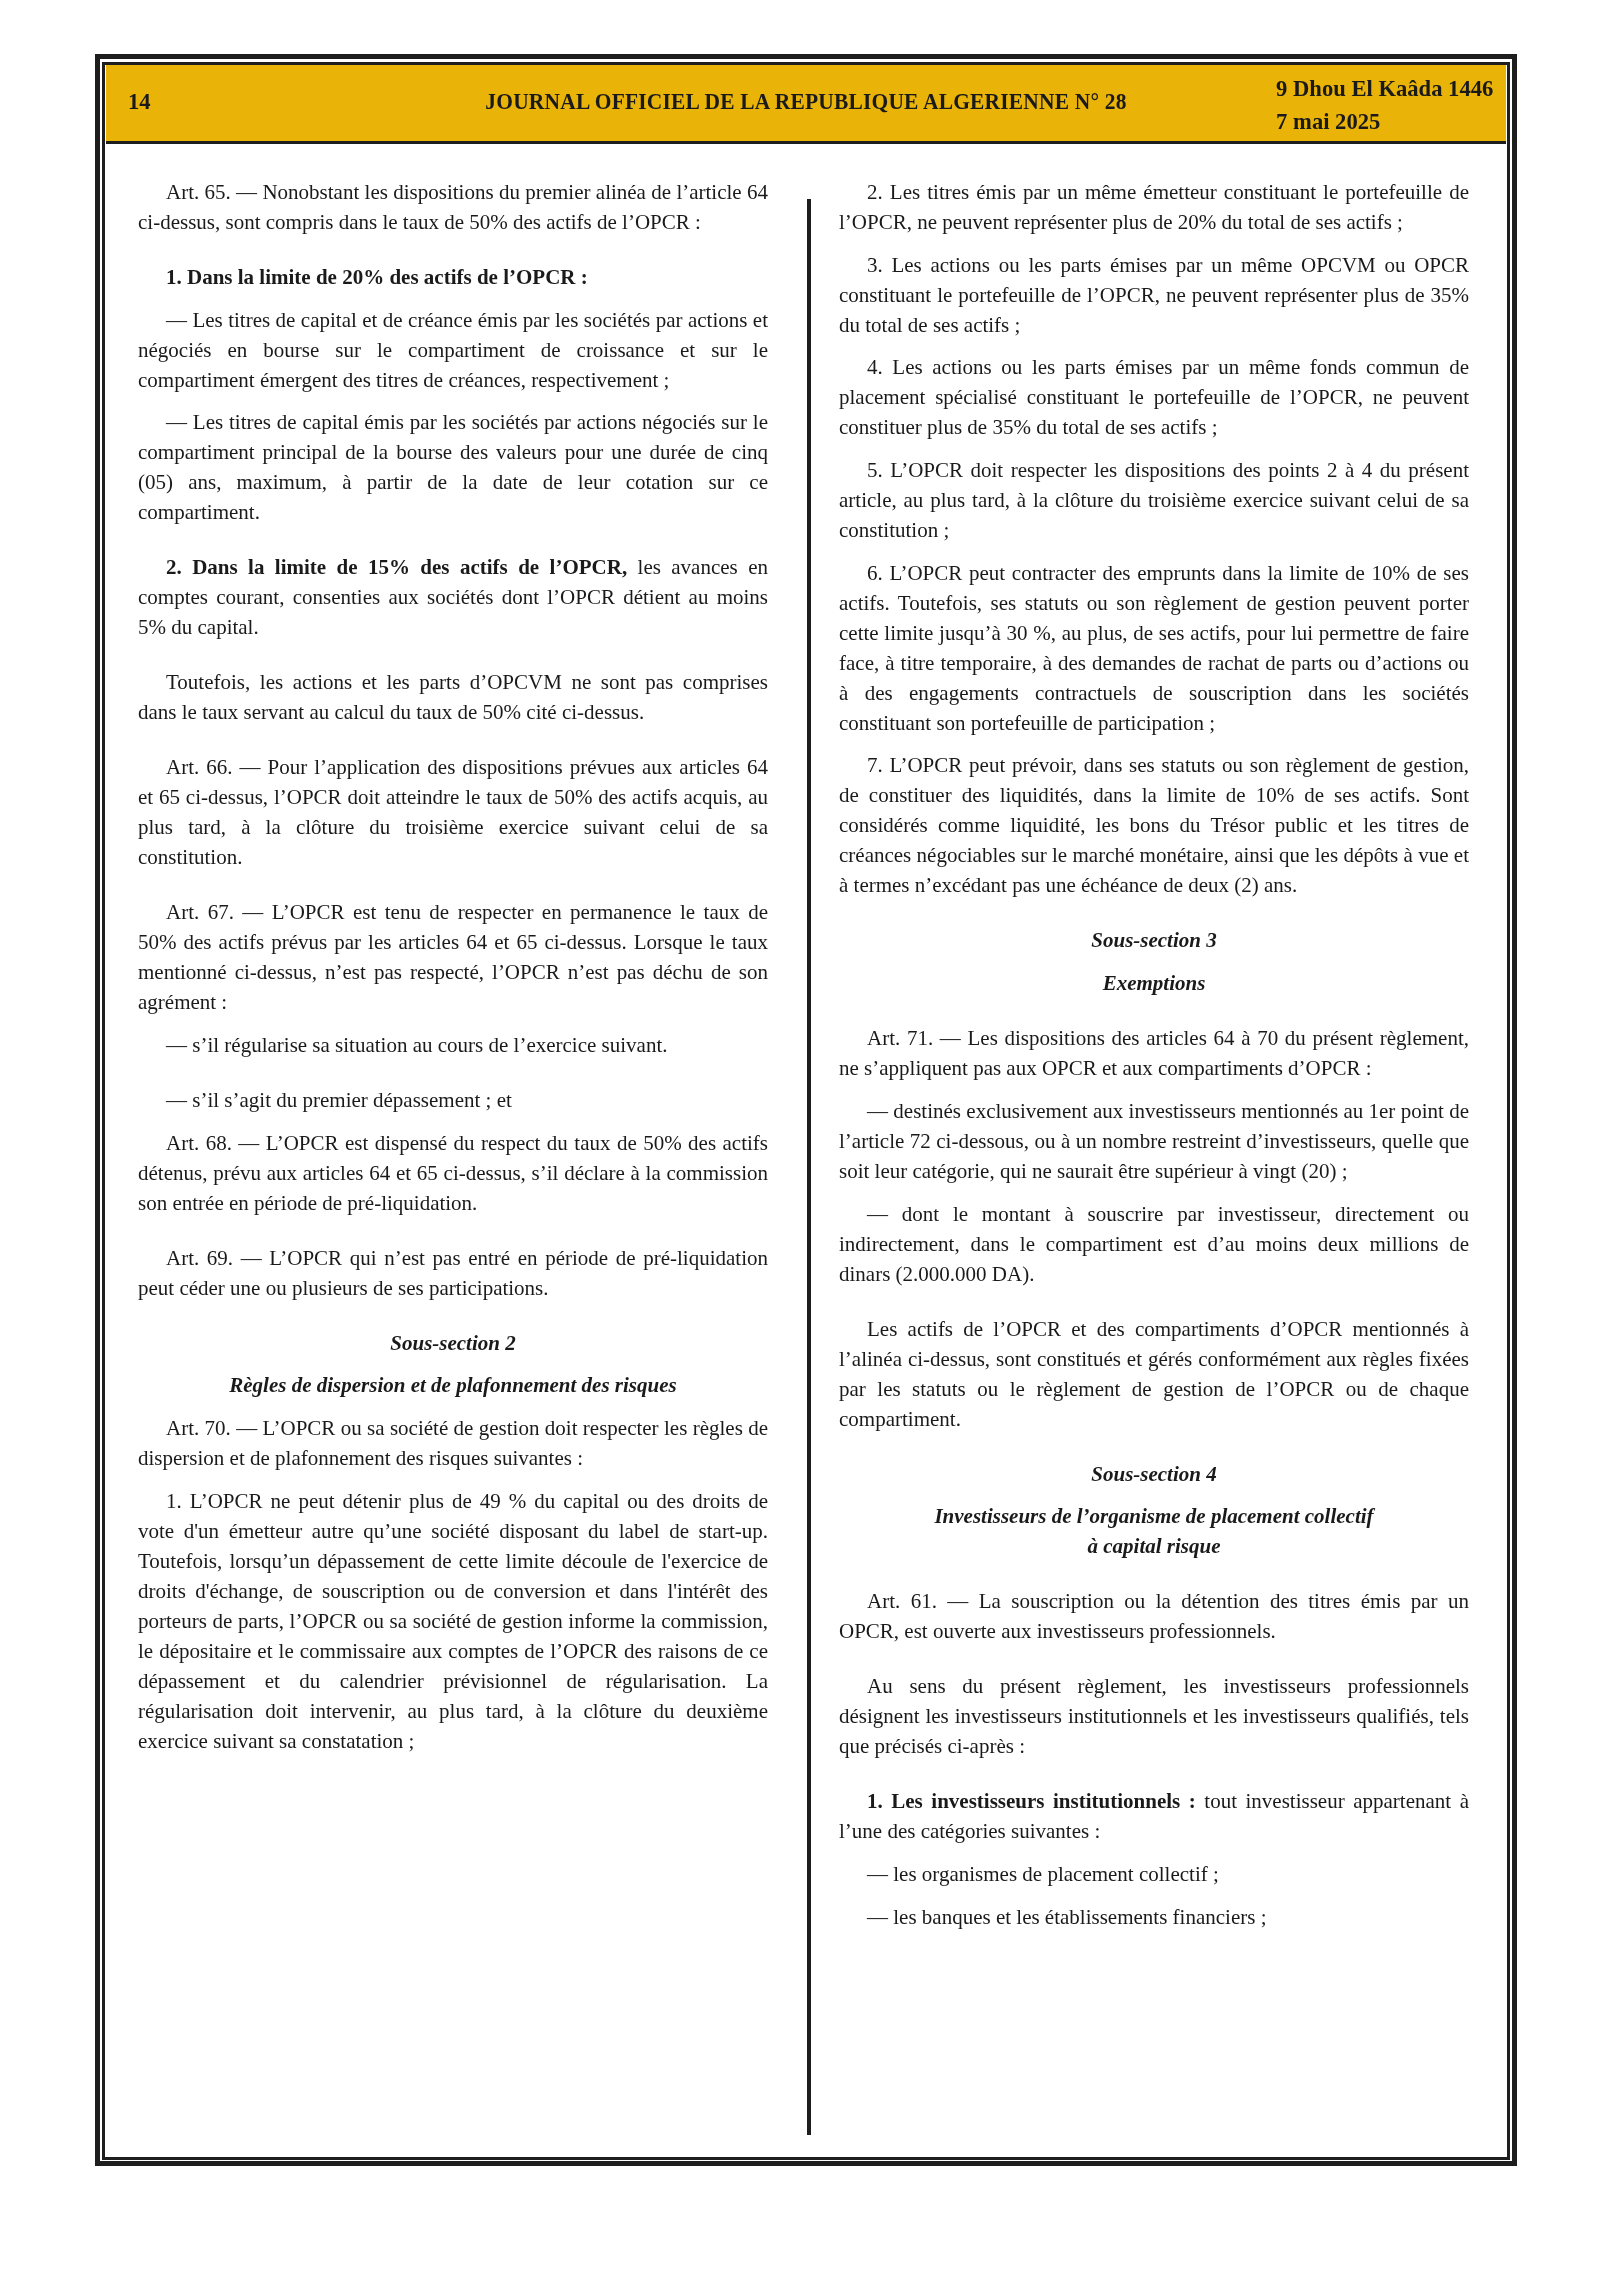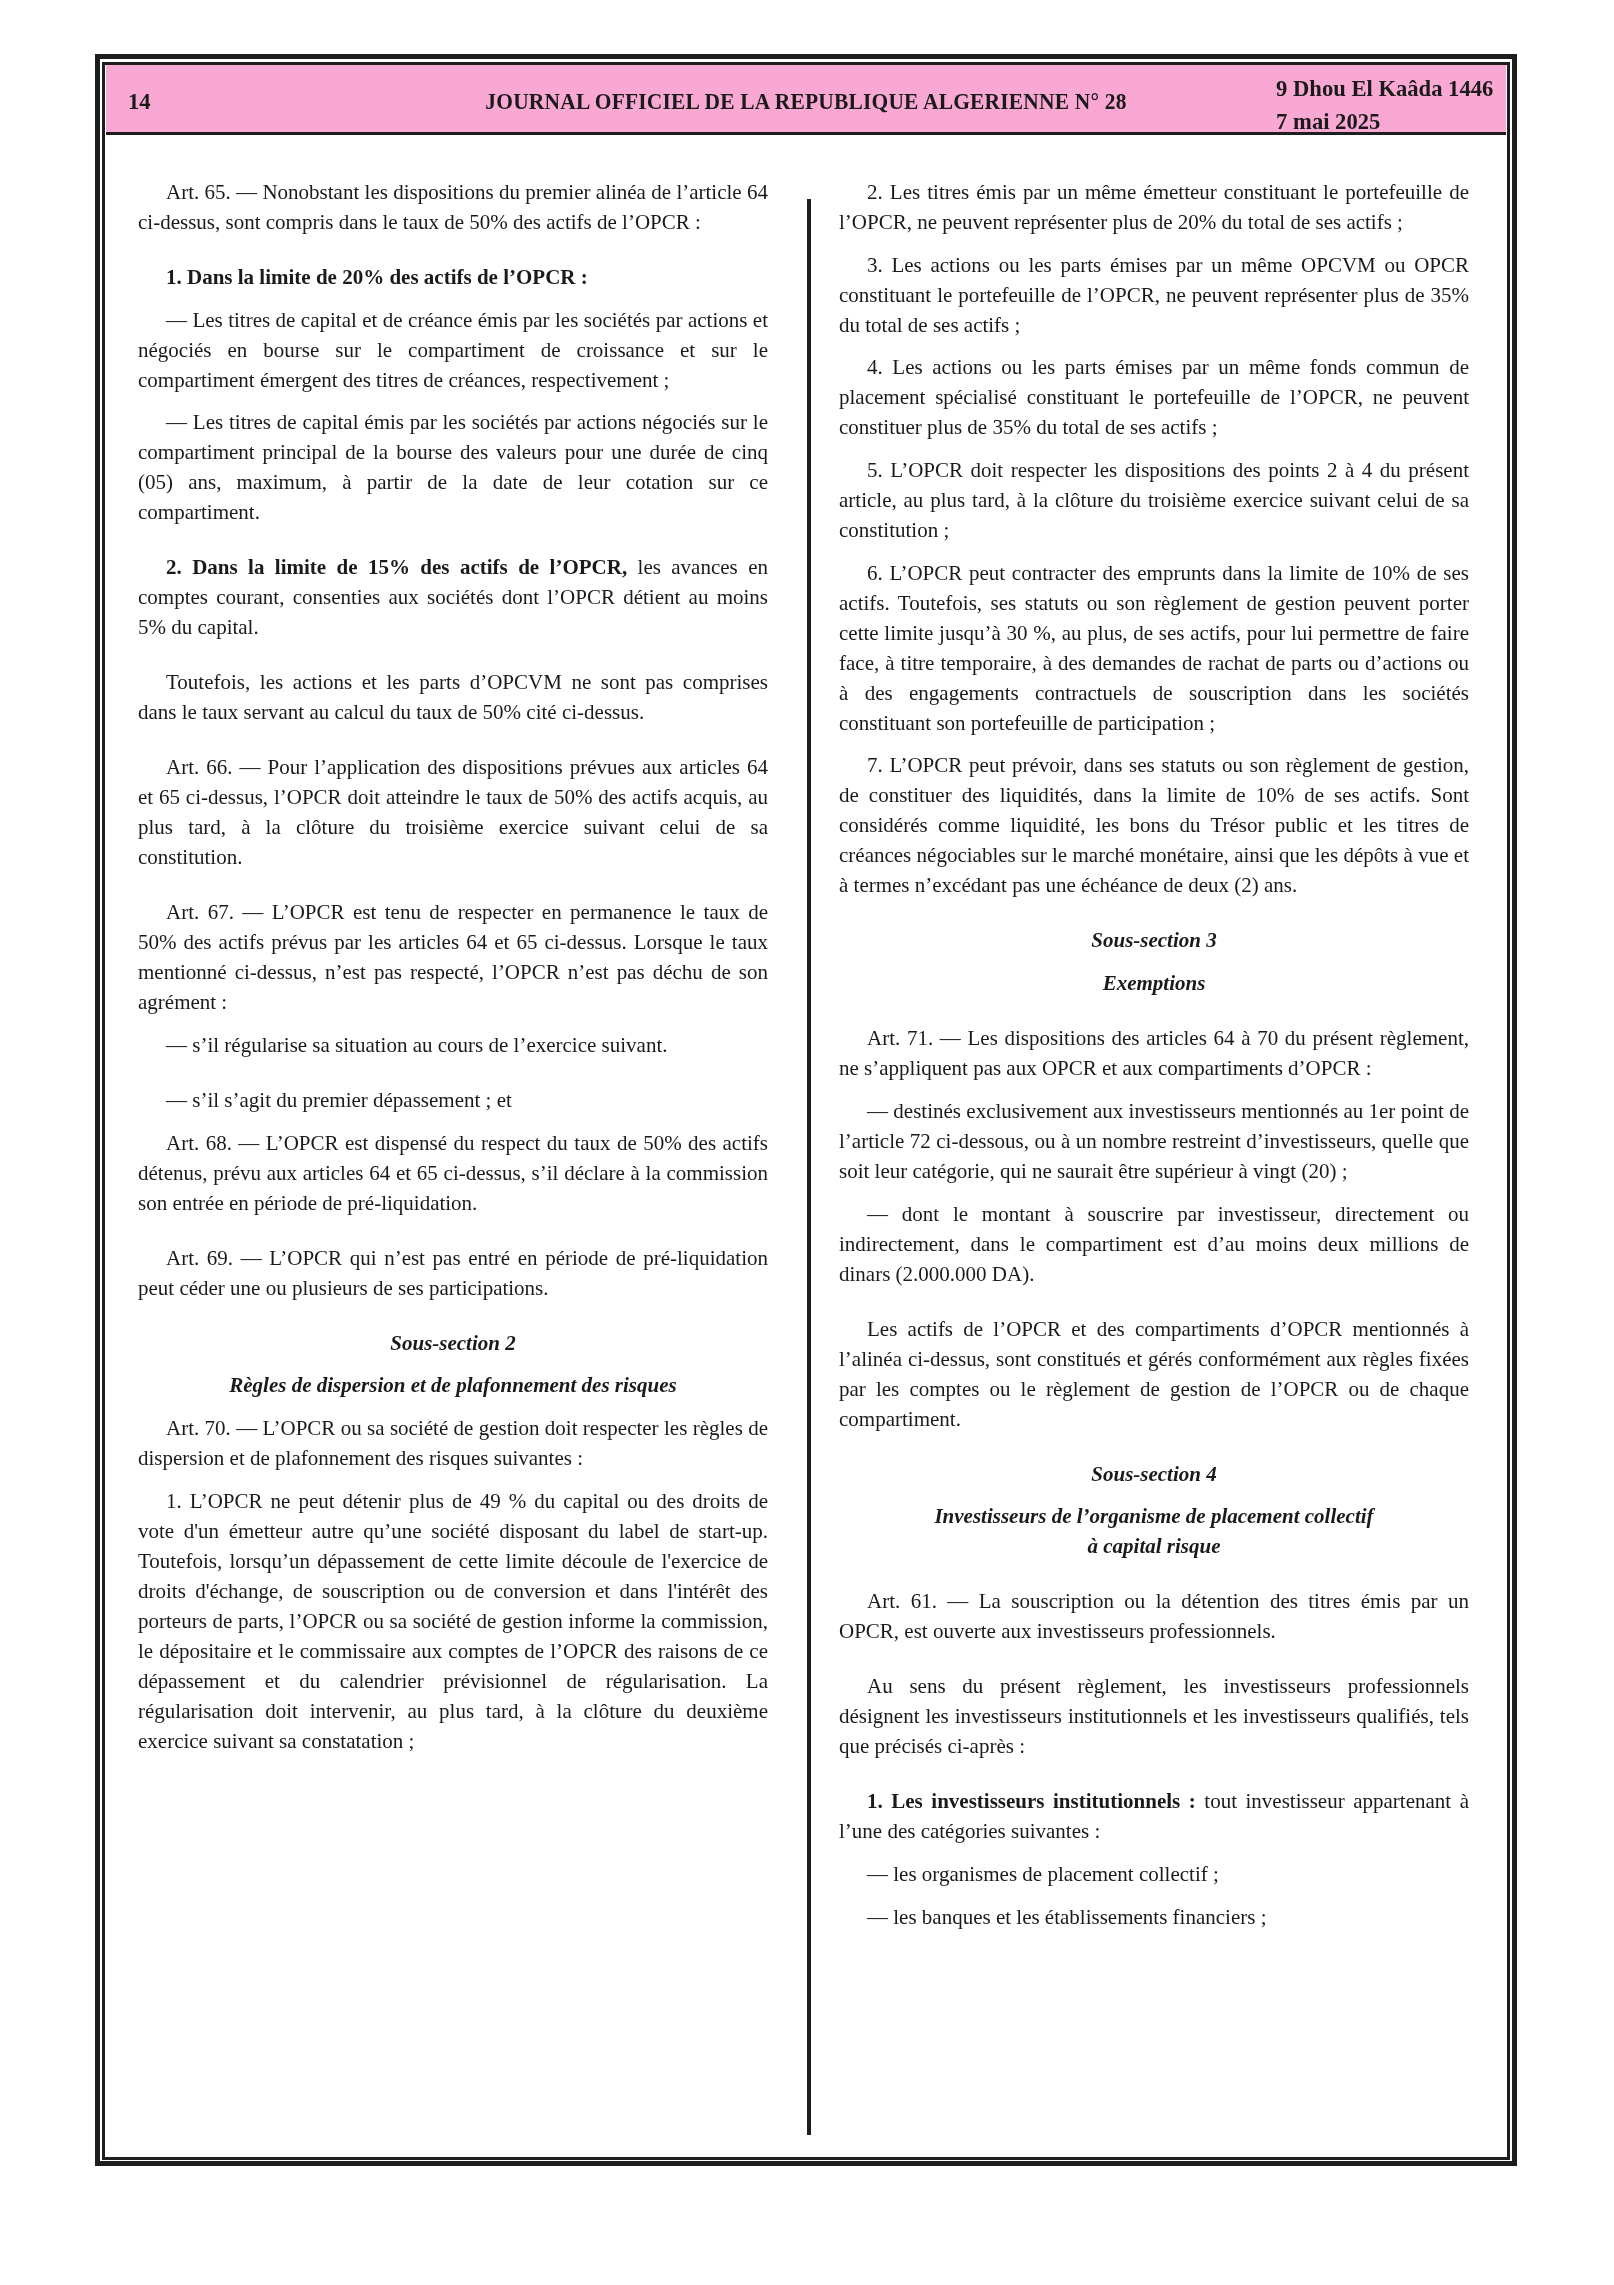--- a/index.html
+++ b/index.html
@@ -2,22 +2,22 @@
 <html style="font-size:14.5px"><head>
 <meta charset="utf-8">
 <style>
   html, body { margin: 0; padding: 0; background: #ffffff; }
   body { width: 1615px; height: 2285px; position: relative; overflow: hidden;
          font-family: "Liberation Serif", "DejaVu Serif", serif; color: #1a1a1a; }
   .frame-outer { position: absolute; left: 95px; top: 54px; width: 1422px; height: 2112px;
                  border: 5.4px solid #1e1e1e; box-sizing: border-box; }
   .frame-inner { position: absolute; left: 102px; top: 62px; width: 1408px; height: 2098px;
                  border: 3.6px solid #1e1e1e; box-sizing: border-box; }
-  .header { position: absolute; left: 106px; top: 65px; width: 1400px; height: 70px;
-            background: #f9a8d4; border-bottom: 3.6px solid #1e1e1e; box-sizing: border-box; }
+  .header { position: absolute; left: 106px; top: 65px; width: 1400px; height: 79px;
+            background: #eab308; border-bottom: 3.6px solid #1e1e1e; box-sizing: border-box; }
   .hdr-page { position: absolute; left: 22px; top: 23.5px; font-weight: bold; font-size: 22.6px; }
   .hdr-title { position: absolute; left: 0; right: 0; top: 23.5px; text-align: center;
                font-weight: bold; font-size: 22.6px; letter-spacing: 0.2px; transform: scaleX(0.95); }
   .hdr-date { position: absolute; right: 12.7px; top: 7.2px; text-align: left; font-weight: bold;
               font-size: 22.6px; line-height: 33px; }
   .col { position: absolute; top: 177px; width: 630px; font-size: 21px; line-height: 30px;
          text-align: justify; }
   .col-left { left: 138px; }
   .col-right { left: 839px; }
   .divider { position: absolute; left: 807px; top: 199px; width: 3.6px; height: 1936px; background: #1e1e1e; }
@@ -68,21 +68,21 @@
   <p class="p">3. Les actions ou les parts émises par un même OPCVM ou OPCR constituant le portefeuille de l’OPCR, ne peuvent représenter plus de 35% du total de ses actifs ;</p>
   <p class="p">4. Les actions ou les parts émises par un même fonds commun de placement spécialisé constituant le portefeuille de l’OPCR, ne peuvent constituer plus de 35% du total de ses actifs ;</p>
   <p class="p">5. L’OPCR doit respecter les dispositions des points 2 à 4 du présent article, au plus tard, à la clôture du troisième exercice suivant celui de sa constitution ;</p>
   <p class="p">6. L’OPCR peut contracter des emprunts dans la limite de 10% de ses actifs. Toutefois, ses statuts ou son règlement de gestion peuvent porter cette limite jusqu’à 30 %, au plus, de ses actifs, pour lui permettre de faire face, à titre temporaire, à des demandes de rachat de parts ou d’actions ou à des engagements contractuels de souscription dans les sociétés constituant son portefeuille de participation ;</p>
   <p class="p gap">7. L’OPCR peut prévoir, dans ses statuts ou son règlement de gestion, de constituer des liquidités, dans la limite de 10% de ses actifs.  Sont considérés comme liquidité, les bons du Trésor public et les titres de créances négociables sur le marché monétaire, ainsi que les dépôts à vue et à termes n’excédant pas une échéance de deux (2) ans.</p>
   <p class="sec">Sous-section 3</p>
   <p class="sec gap">Exemptions</p>
   <p class="p">Art. 71. — Les dispositions des articles 64 à 70 du présent règlement, ne s’appliquent pas aux OPCR et aux compartiments d’OPCR :</p>
   <p class="p">— destinés exclusivement aux investisseurs mentionnés au 1er  point de l’article 72 ci-dessous, ou à un nombre restreint d’investisseurs, quelle que soit leur catégorie, qui ne saurait être supérieur à vingt (20) ;</p>
   <p class="p gap">— dont le montant à souscrire par investisseur, directement ou indirectement, dans le compartiment est d’au moins deux millions de dinars (2.000.000 DA).</p>
-  <p class="p gap">Les actifs de l’OPCR et des compartiments d’OPCR mentionnés à l’alinéa ci-dessus, sont constitués et gérés conformément aux règles fixées par les comptes ou le règlement de gestion de l’OPCR ou de chaque compartiment.</p>
+  <p class="p gap">Les actifs de l’OPCR et des compartiments d’OPCR mentionnés à l’alinéa ci-dessus, sont constitués et gérés conformément aux règles fixées par les statuts ou le règlement de gestion de l’OPCR ou de chaque compartiment.</p>
   <p class="sec">Sous-section 4</p>
   <div class="sec gap">
     <div>Investisseurs de l’organisme de placement collectif</div>
     <div>à capital risque</div>
   </div>
   <p class="p gap">Art. 61. — La souscription ou la détention des titres émis par un OPCR, est ouverte aux investisseurs professionnels.</p>
   <p class="p gap">Au sens du présent règlement, les investisseurs professionnels désignent les investisseurs institutionnels et les investisseurs qualifiés, tels que précisés ci-après :</p>
   <p class="p"><span class="b">1. Les investisseurs institutionnels :</span><span> tout investisseur appartenant à l’une des catégories suivantes :</span></p>
   <p class="p">— les organismes de placement collectif ;</p>
   <p class="p">— les banques et les établissements financiers ;</p>

